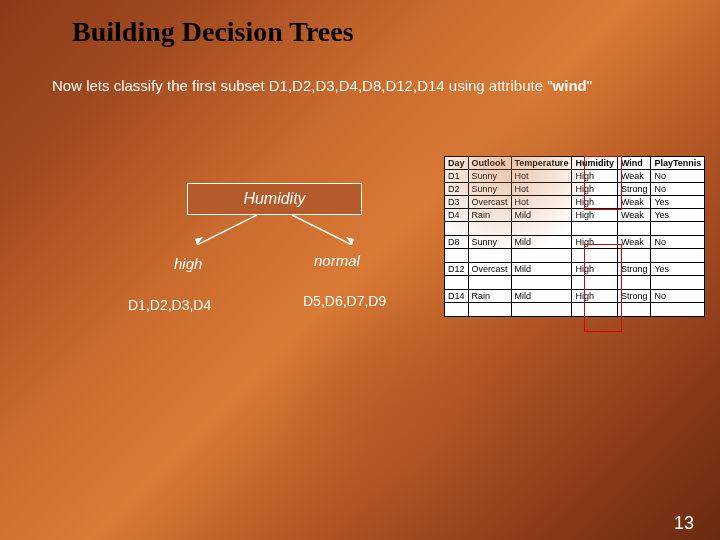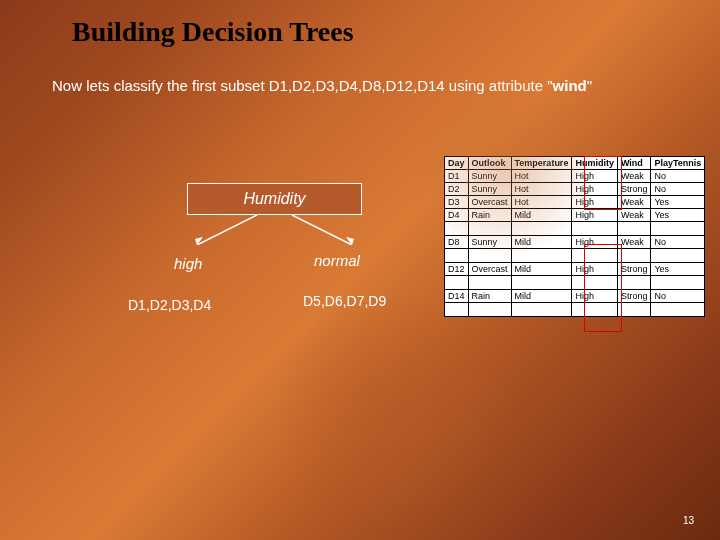--- a/index.html
+++ b/index.html
@@ -100,23 +100,23 @@
   .data-table .gap-row td { height: 14px; }
   .hum-box {
     position: absolute;
     border: 1.5px solid #d00;
     pointer-events: none;
   }
   .hum-box1 { top: 156px; left: 584px; width: 38px; height: 54px; }
   .hum-box2 { top: 244px; left: 584px; width: 38px; height: 88px; }
   .page-num {
     position: absolute;
-    bottom: 14px; right: 26px;
-    color: #fff;
-    font-size: 10px;
+    bottom: 6px; right: 26px;
+    color: #fff;
+    font-size: 18px;
   }
 </style>
 </head>
 <body>
 
 <div class="title">Building Decision Trees</div>
 
 <div class="body-text">
   <span>Now  lets classify the first subset D1,D2,D3,D4,D8,D12,D14 using attribute </span><span>"</span><span class="bold">wind</span><span>"</span>
 </div>

